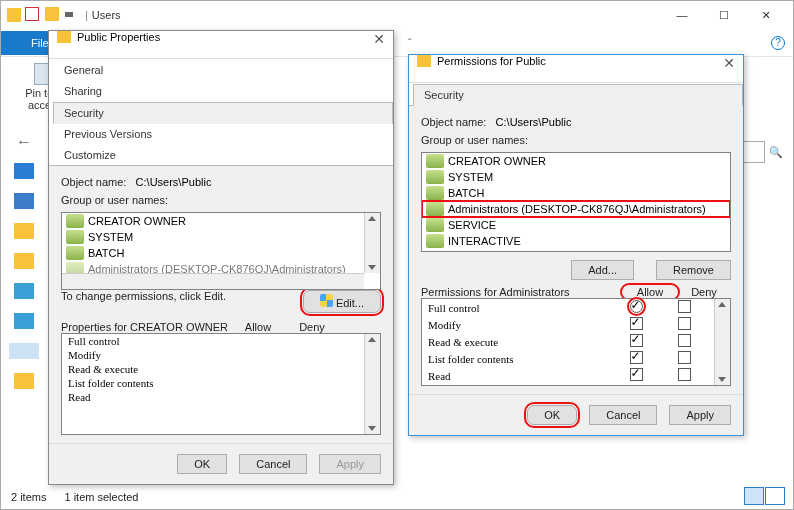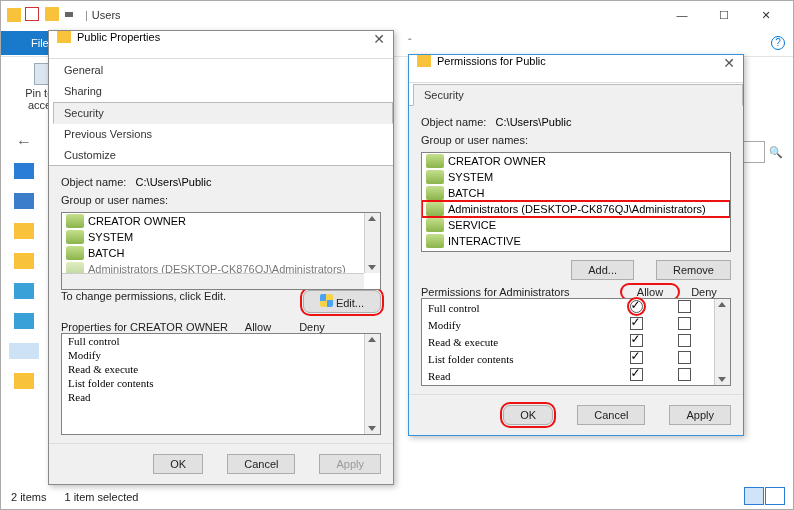--- a/index.html
+++ b/index.html
@@ -37,21 +37,21 @@
 .principal { padding: 1px 4px; display: flex; align-items: center; gap: 4px; white-space: nowrap; }
 .principal .picon { width: 18px; height: 14px; display: inline-block; background: linear-gradient(#c6e08d,#8ab44b); border-radius: 2px; }
 .principal.highlight { outline: 2px solid #e11; outline-offset: -1px; }
 .scroll-v { position: absolute; right: 0; top: 0; bottom: 16px; width: 16px; background: #efefef; border-left: 1px solid #ccc; }
 .scroll-v::before, .scroll-v::after { content: ""; position: absolute; left: 3px; width: 0; height: 0; border-left: 4px solid transparent; border-right: 4px solid transparent; }
 .scroll-v::before { top: 3px; border-bottom: 5px solid #666; }
 .scroll-v::after { bottom: 3px; border-top: 5px solid #666; }
 .scroll-h { position: absolute; left: 0; right: 16px; bottom: 0; height: 16px; background: #efefef; border-top: 1px solid #ccc; }
 .btn { background: #e1e1e1; border: 1px solid #adadad; padding: 3px 16px; color: #222; }
 .btn.disabled { color: #999; }
-.btn-row { display: flex; justify-content: flex-end; gap: 24px; padding: 10px 12px; border-top: 1px solid #ddd; background: #f0f0f0;}
+.btn-row { display: flex; justify-content: flex-end; gap: 12px; padding: 10px 12px; border-top: 1px solid #ddd; background: #f0f0f0;}
 .perm-head { display: flex; }
 .perm-head .c1 { flex: 1; }
 .perm-head .c2, .perm-head .c3 { width: 54px; text-align: center; }
 .perm-list { border: 1px solid #828282; background: #fff; position: relative; }
 .perm-item { display: flex; align-items: center; padding: 1px 6px; }
 .perm-item .p1 { flex: 1; font-family: Liberation Serif, serif; }
 .perm-item .p2, .perm-item .p3 { width: 48px; text-align: center; }
 .check { width: 13px; height: 13px; border: 1px solid #555; display: inline-block; position: relative; background: #fff; }
 .check.on::after { content: "✓"; position: absolute; top: -3px; left: 0; font-size: 12px; }
 .redbox { outline: 2px solid #e11; outline-offset: 1px; border-radius: 7px; }

